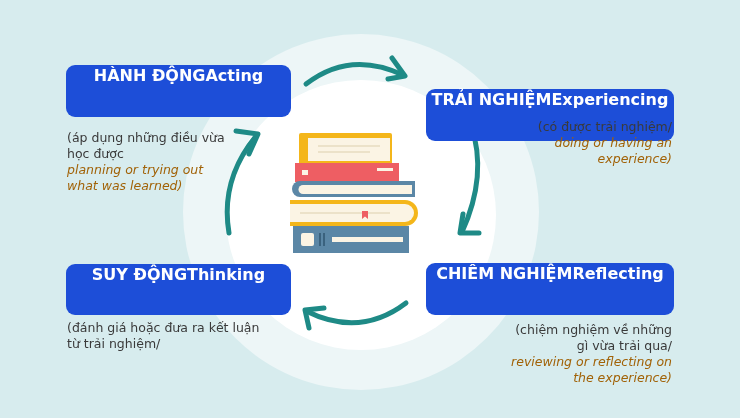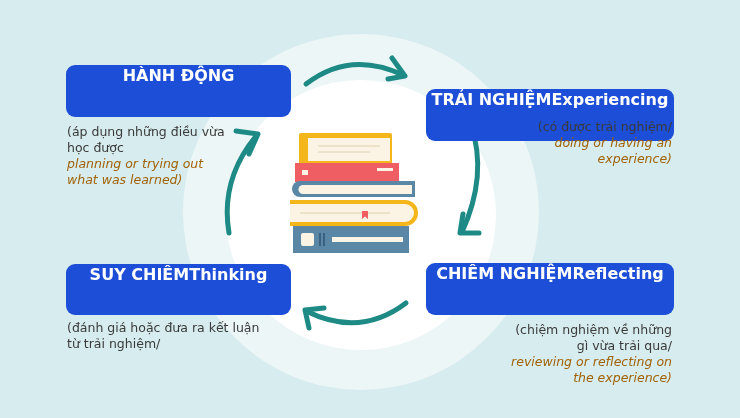--- a/index.html
+++ b/index.html
@@ -79,37 +79,38 @@
     <path d="M406 303 Q360 338 306 311"></path>
     <path d="M324 308 L305 310 L309 328"></path>
 
     <path d="M229 233 Q220 180 256 136"></path>
     <path d="M236 131 L258 134 L249 154"></path>
   </g>
 </svg>
 
 <div class="stage" style="left:66px; top:65px; width:225px; height:52px;">
   <span>HÀNH ĐỘNG</span>
+  <span>Acting</span>
 </div>
-<div class="desc" style="left:67px; top:124px; width:170px;">
+<div class="desc" style="left:67px; top:130px; width:170px;">
   <span class="vi">(áp dụng những điều vừa học được</span>
   <span class="en">planning or trying out what was learned)</span>
 </div>
 
 <div class="stage" style="left:426px; top:61px; width:248px; height:52px;margin-top:28px;">
   <span>TRẢI NGHIỆM</span>
   <span>Experiencing</span>
 </div>
 <div class="desc right" style="left:500px; top:119px; width:172px;">
   <span class="vi">(có được trải nghiệm/</span>
   <span class="en">doing or having an experience)</span>
 </div>
 
 <div class="stage" style="left:66px; top:264px; width:225px; height:51px;">
-  <span>SUY CHIÊM</span>
+  <span>SUY ĐỘNG</span>
   <span>Thinking</span>
 </div>
 <div class="desc" style="left:67px; top:320px; width:205px;">
   <span class="vi">(đánh giá hoặc đưa ra kết luận từ trải nghiệm/</span>
 </div>
 
 <div class="stage" style="left:426px; top:263px; width:248px; height:52px;">
   <span>CHIÊM NGHIỆM</span>
   <span>Reflecting</span>
 </div>

